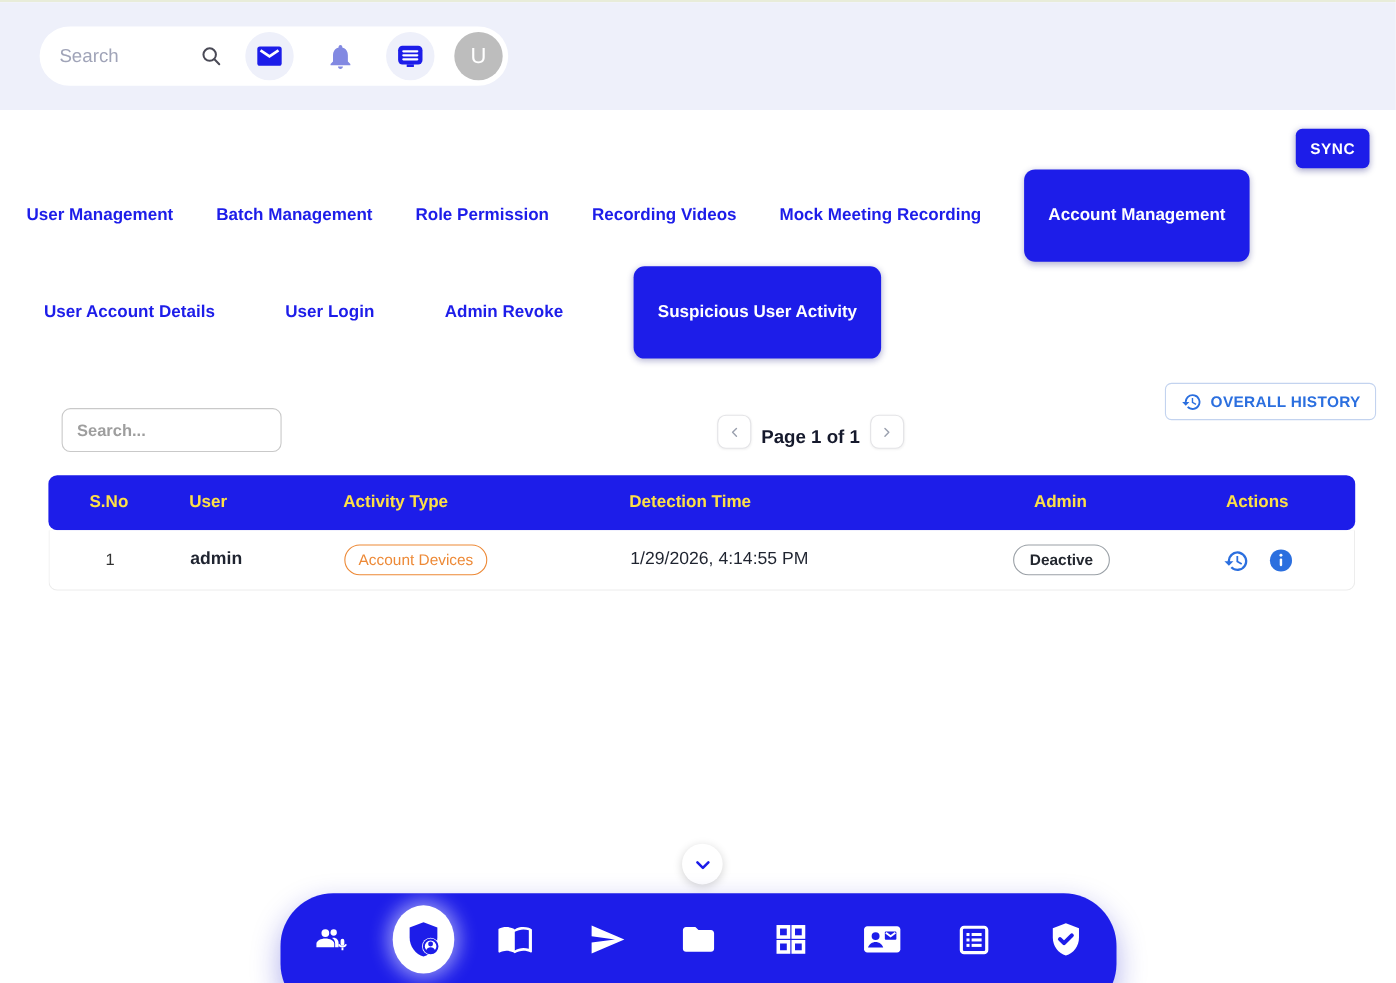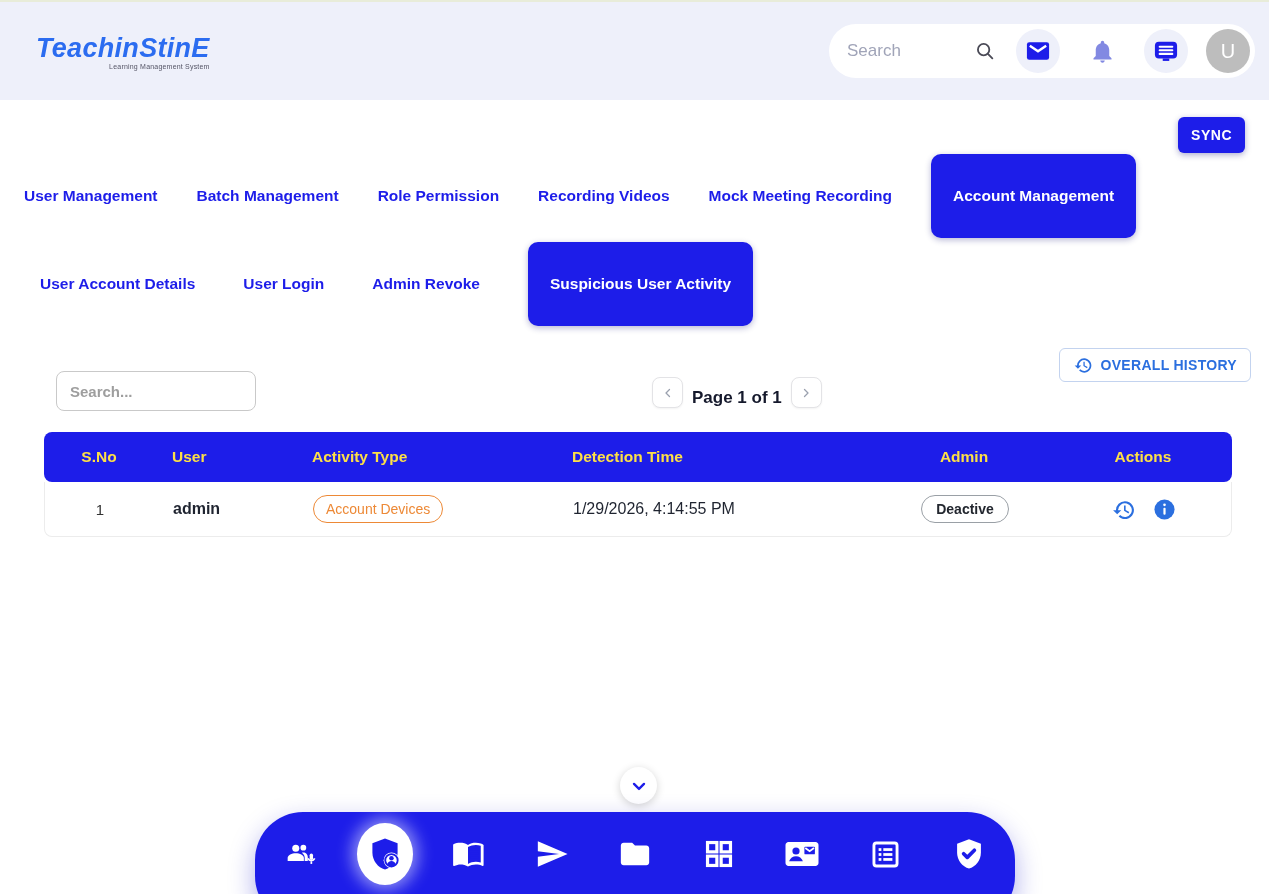--- a/index.html
+++ b/index.html
@@ -33,21 +33,21 @@
   .hicon-btn.lav{background:var(--header-bg);}
   .avatar{width:44px;height:44px;border-radius:50%;background:var(--avatar-gray);color:#fff;display:flex;align-items:center;justify-content:center;font-size:20px;margin-left:18px;cursor:pointer;flex:none;}
 
   
   .sync-btn{position:absolute;top:117px;right:24px;height:36px;padding:0 13px;background:var(--primary);color:#fff;
             font-size:14px;font-weight:700;letter-spacing:.5px;border:none;border-radius:6px;cursor:pointer;
             box-shadow:0 2px 6px rgba(20,20,120,.35);}
 
   
   .main-tabs{position:absolute;top:170px;left:0;height:52px;display:flex;align-items:center;padding-left:24px;gap:39px;}
-  .sub-tabs{position:absolute;top:258px;left:0;height:52px;display:flex;align-items:center;padding-left:40px;gap:48px;}
+  .sub-tabs{position:absolute;top:258px;left:0;height:52px;display:flex;align-items:center;padding-left:40px;gap:64px;}
   .tab{background:none;border:none;color:var(--primary);font-size:15.5px;font-weight:700;cursor:pointer;white-space:nowrap;}
   .tab.active{background:var(--primary);color:#fff;padding:33px 22px;border-radius:10px;box-shadow:0 2px 6px rgba(20,20,120,.3);}
 
   
   .overall-history{position:absolute;top:348px;right:18px;height:34px;display:flex;align-items:center;gap:8px;
                    background:#fff;border:1px solid #c3d3ef;border-radius:6px;color:var(--action-blue);
                    font-size:14px;font-weight:700;letter-spacing:.3px;padding:0 13px;cursor:pointer;}
 
   
   .table-search{position:absolute;top:371px;left:56px;width:200px;height:40px;border:1px solid #c9c9c9;border-radius:8px;
@@ -90,24 +90,20 @@
   .fp{fill:var(--primary);} .fw{fill:#fff;} .fa{fill:var(--action-blue);} .fo{fill:none;}
   .sw{stroke:#fff;} .sp{stroke:var(--primary);} .sg{stroke:#4a4a56;} .sl{stroke:#9aa0ae;}
 </style>
 </head>
 <body>
 
 <div class="screen">
   <div class="topline"></div>
 
   <header class="header">
-    <div class="logo">
-      <div class="logo-title">TeachinStinE</div>
-      <div class="logo-sub">Learning Management System</div>
-    </div>
     <div class="header-pill">
       <div class="search-box">
         <input type="text" placeholder="Search" style="">
       </div>
       <span style="display:flex;cursor:pointer;">
         <svg width="22" height="22" viewBox="0 0 24 24">
             <circle class="fo sg" cx="10.5" cy="10.5" r="6.2" stroke-width="2"></circle>
             <line class="sg" x1="15.2" y1="15.2" x2="20" y2="20" stroke-width="2" stroke-linecap="round"></line>
           </svg>
       </span>

